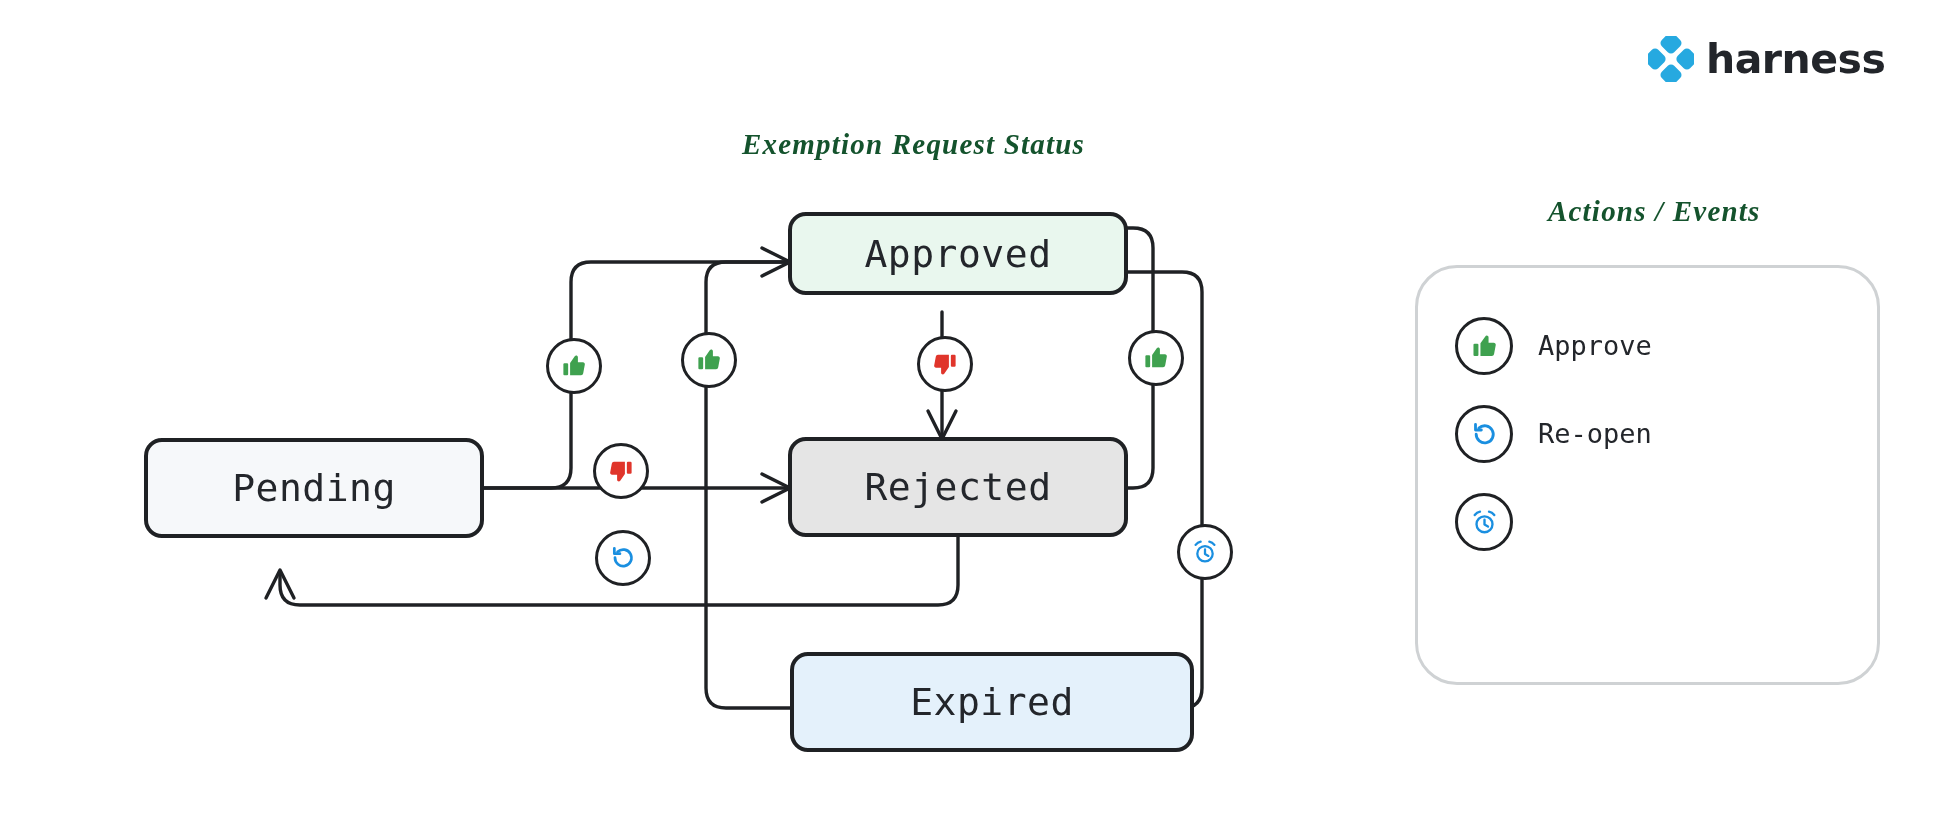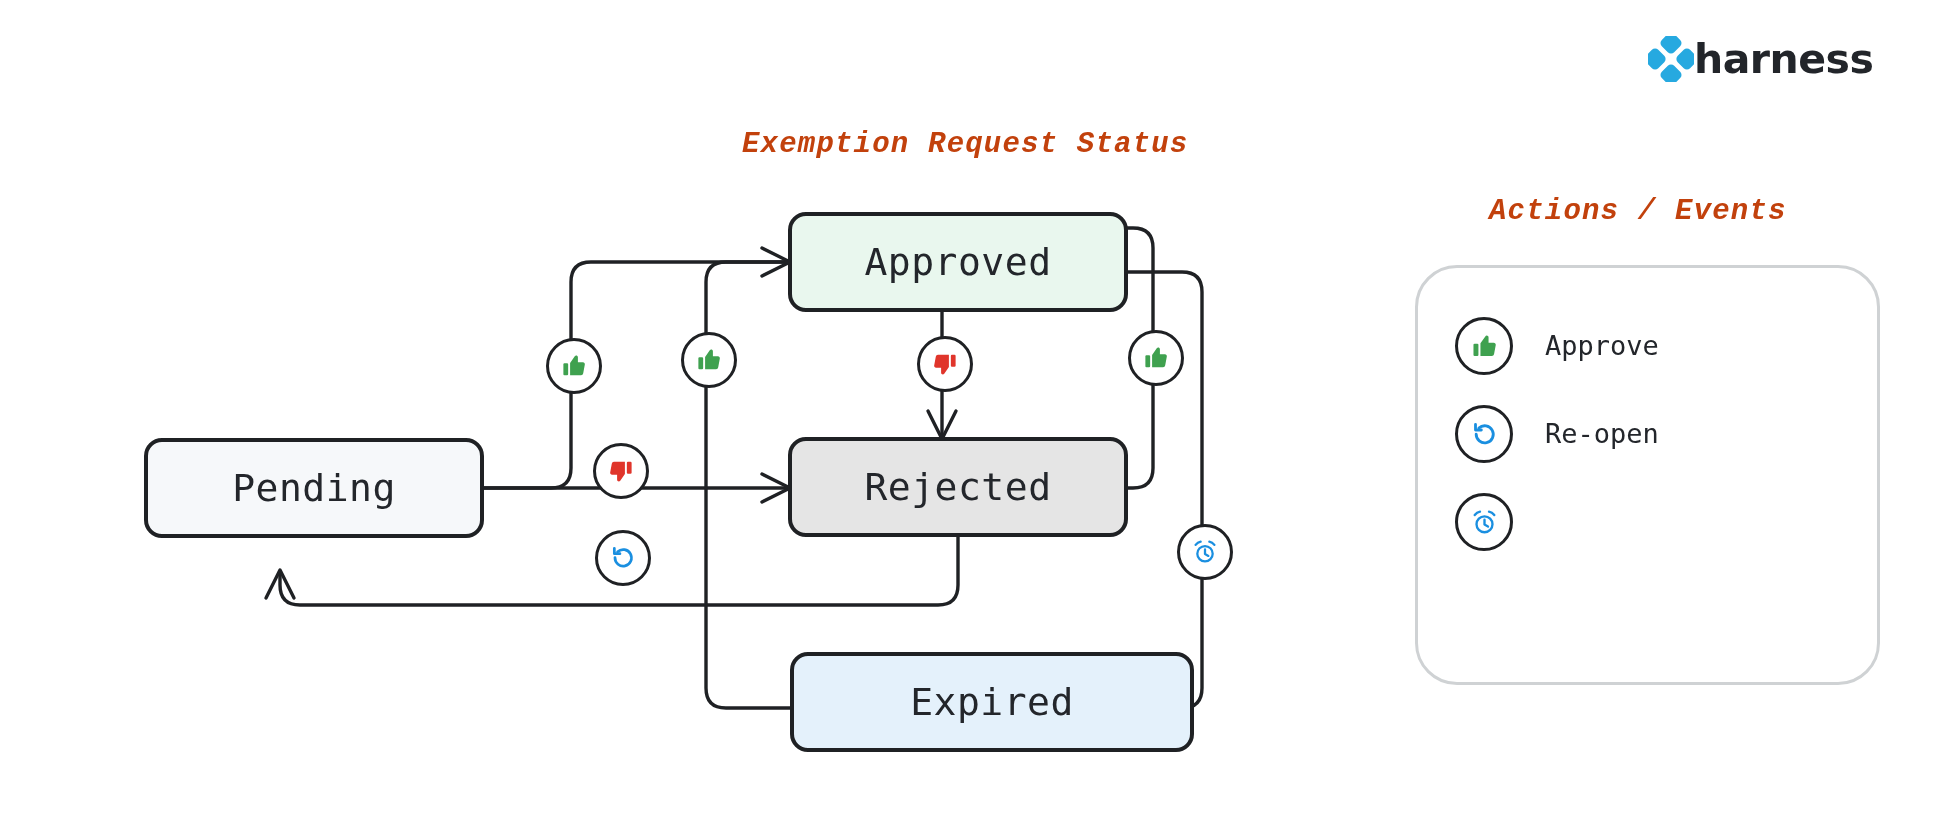--- a/index.html
+++ b/index.html
@@ -2,39 +2,39 @@
 <html><head>
 <meta charset="utf-8">
 <style>
   html,body{margin:0;padding:0;background:#ffffff;}
   body{width:1952px;height:828px;position:relative;overflow:hidden;
        font-family:"DejaVu Sans Mono","Liberation Mono",monospace;}
 
   #stage{position:absolute;inset:0;width:1952px;height:828px;}
 
   
-  #brand{position:absolute;left:1648px;top:36px;display:flex;align-items:center;gap:0;}
+  #brand{position:absolute;left:1648px;top:36px;display:flex;align-items:center;gap:12px;}
   #brand .mark{width:46px;height:46px;position:relative;}
   #brand .wordmark{font-family:"DejaVu Sans","Liberation Sans",sans-serif;
         font-size:41px;font-weight:700;color:#22252a;letter-spacing:-.5px;line-height:1;}
 
   
-  .hand{font-family:Liberation Mono, monospace;font-style:italic;
-        font-weight:700;color:#c2410c;letter-spacing:1.2px;white-space:nowrap;}
+  .hand{font-family:Liberation Serif, serif;font-style:italic;
+        font-weight:700;color:#14532d;letter-spacing:1.2px;white-space:nowrap;}
   #diagram-title{position:absolute;left:742px;top:128px;font-size:29px;}
-  #legend-title{position:absolute;left:1489px;top:195px;font-size:29px;}
+  #legend-title{position:absolute;left:1548px;top:195px;font-size:29px;}
 
   
   .node{position:absolute;box-sizing:border-box;border:4px solid #1f2124;
         border-radius:18px;display:flex;align-items:center;justify-content:center;
         font-family:"DejaVu Sans Mono","Liberation Mono",monospace;
         font-size:38px;color:#23262b;letter-spacing:.5px;z-index:3;}
 
   #node-pending {left:112px; top:438px; width:340px; height:100px; background:#f6f8fa;margin-left:32px;}
-  #node-approved{left:788px; top:212px; width:340px; height:100px; background:#e9f7ee;}
+  #node-approved{left:788px; top:212px; width:340px; height:83px; background:#e9f7ee;}
   #node-rejected{left:788px; top:437px; width:340px; height:100px; background:#e5e5e5;}
   #node-expired {left:790px; top:652px; width:404px; height:100px; background:#e4f1fb;}
 
   
   .badge{position:absolute;width:50px;height:50px;border-radius:50%;
          background:#ffffff;border:3px solid #1f2124;z-index:5;
          display:flex;align-items:center;justify-content:center;}
   .badge svg{width:26px;height:26px;display:block;}
 
   #badge-p-a {left:546px; top:338px;}
@@ -42,21 +42,21 @@
   #badge-a-r {left:917px; top:336px;}
   #badge-r-a {left:1128px;top:330px;}
   #badge-p-r {left:593px; top:443px;}
   #badge-reopen{left:595px;top:530px;}
   #badge-elapsed{left:1177px;top:524px;}
 
   
   #legend-panel{position:absolute;left:1415px;top:265px;width:465px;height:420px;
         box-sizing:border-box;border:3px solid #cfd2d4;border-radius:42px;background:#fff;}
   #legend-list{position:absolute;left:1455px;top:302px;width:430px;}
-  .legend-row{display:flex;align-items:center;gap:32px;height:88px;}
+  .legend-row{display:flex;align-items:center;gap:25px;height:88px;}
   .legend-row .ico{flex:0 0 auto;width:52px;height:52px;border-radius:50%;
         border:3px solid #1f2124;background:#fff;
         display:flex;align-items:center;justify-content:center;}
   .legend-row .ico svg{width:27px;height:27px;display:block;}
   .legend-row .lbl{font-family:"DejaVu Sans Mono","Liberation Mono",monospace;
         font-size:27px;color:#23262b;line-height:1.28;white-space:pre-line;}
   .legend-row.small .lbl{font-size:22px;}
 
   
   #edges{position:absolute;left:0;top:0;width:1952px;height:828px;z-index:2;

